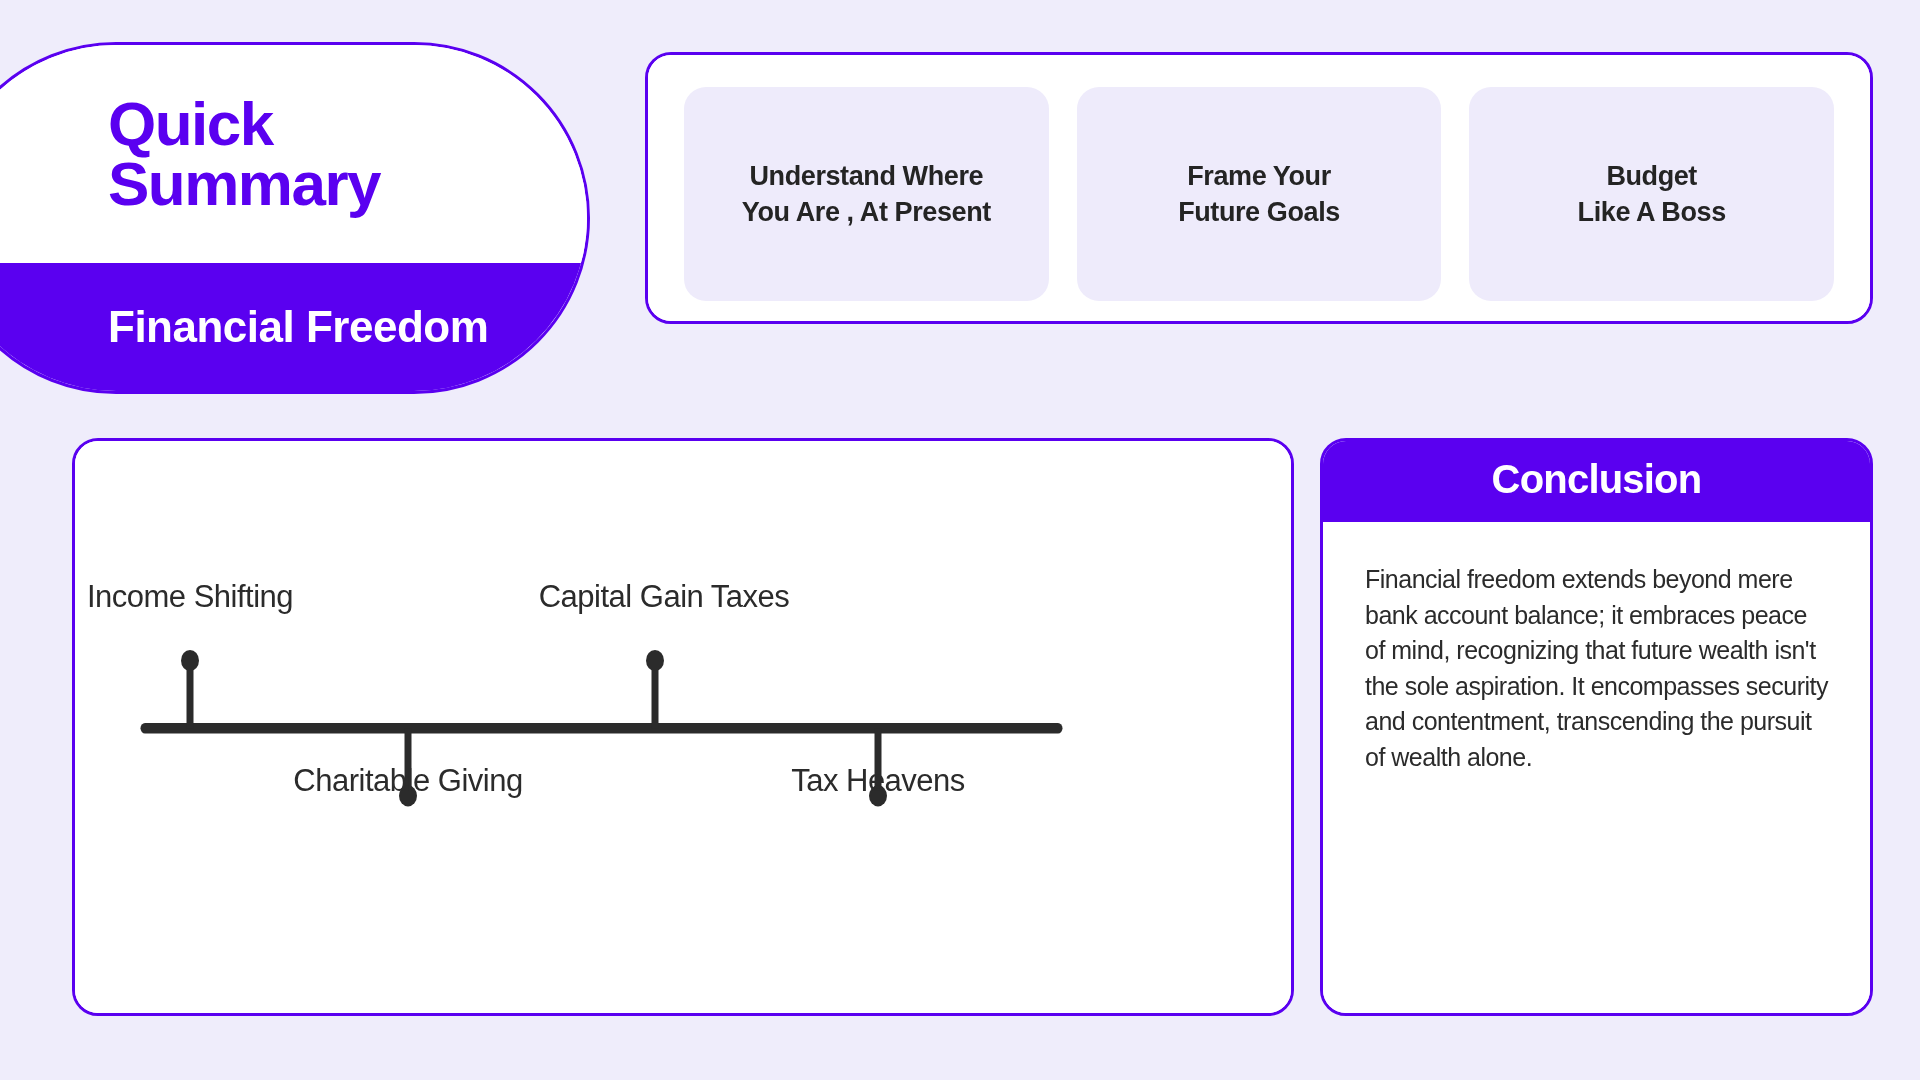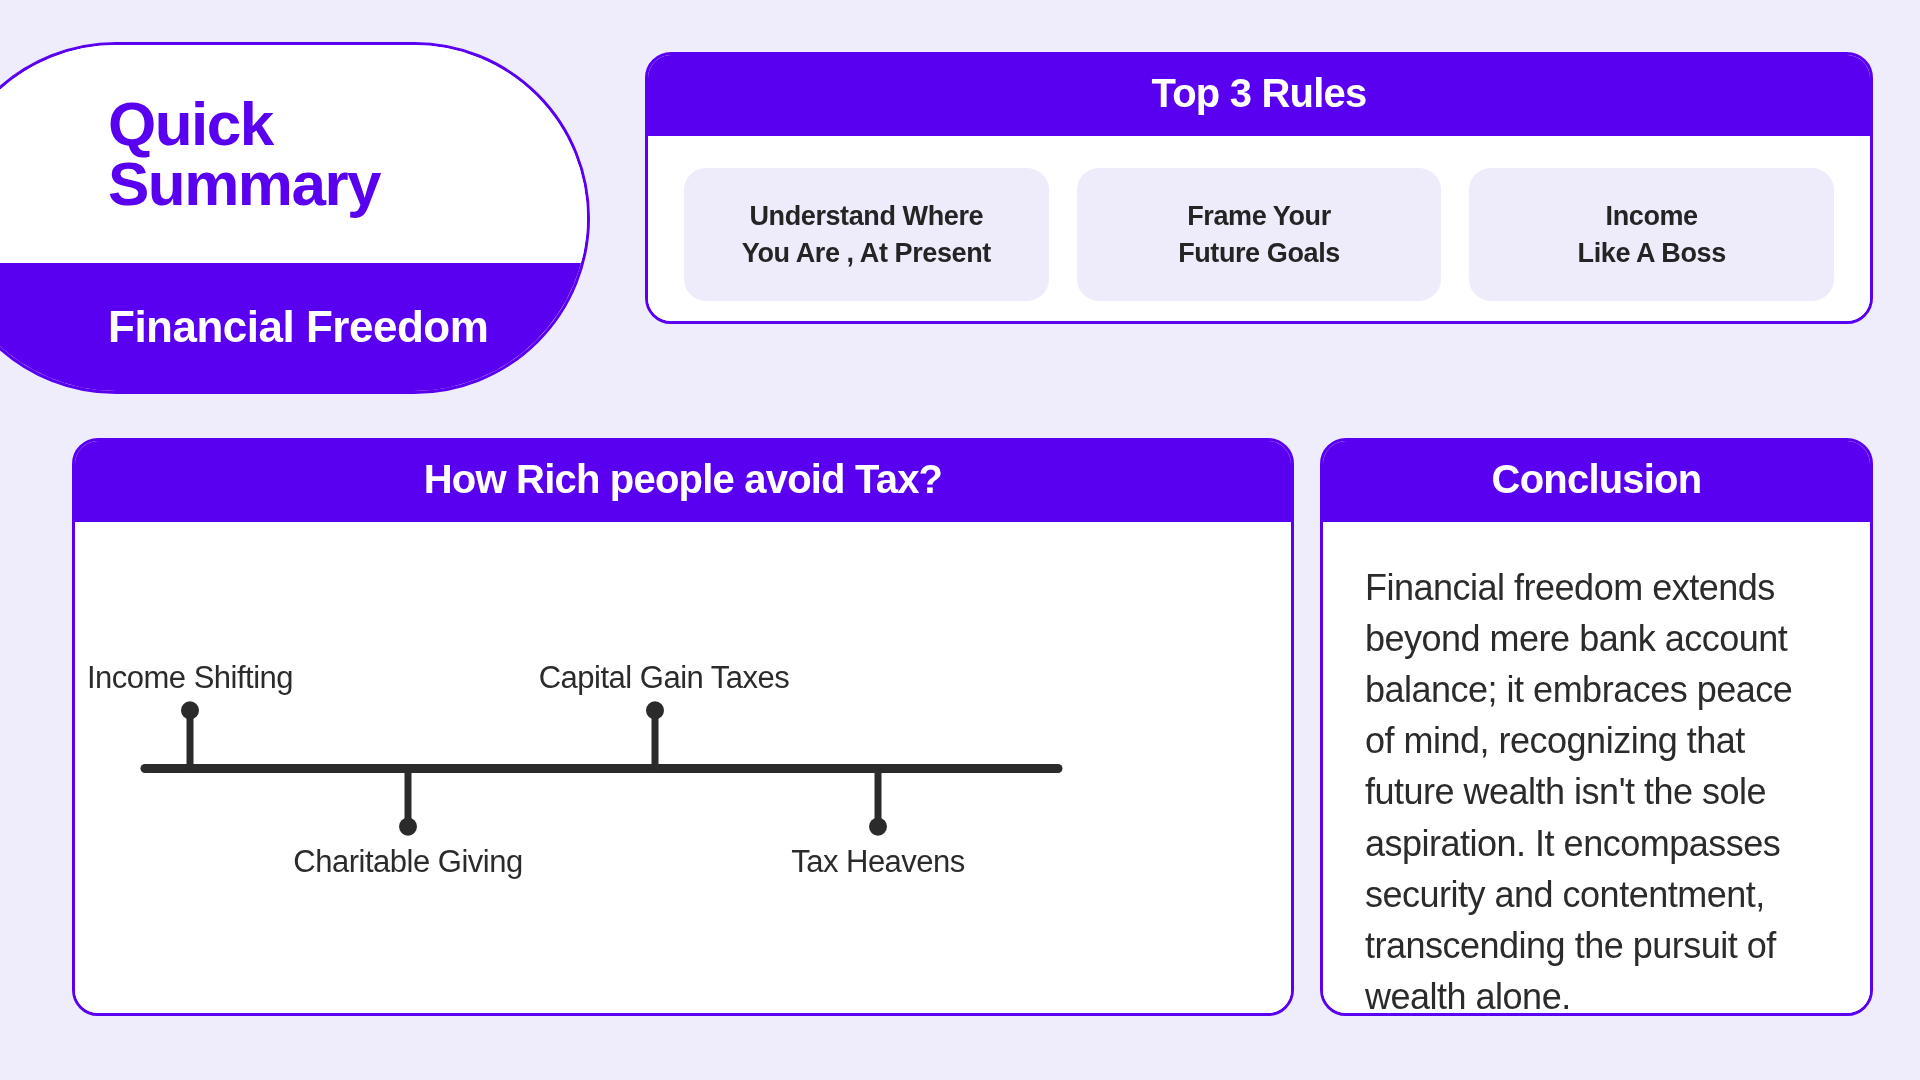--- a/index.html
+++ b/index.html
@@ -145,66 +145,64 @@
   
   #conclusion-card {
     left: 1320px;
     top: 438px;
     width: 553px;
     height: 578px;
   }
   .conclusion-text {
     padding: 40px 42px;
     color: #2b2b2b;
-    font-size: 36px;
+    font-size: 25px;
     line-height: 1.42;
     letter-spacing: -0.5px;
   }
 </style>
 </head>
 <body>
 
 <div class="summary-pill">
   <div class="summary-top">
     <div class="summary-title">Quick</div>
     <div class="summary-title">Summary</div>
   </div>
   <div class="summary-bottom">
     <div class="summary-sub">Financial Freedom</div>
   </div>
 </div>
 
 <div class="card" id="rules-card">
-  <div class="card-header">Top 3 Rules</div>
   <div class="card-body">
     <div class="rules-row">
       <div class="rule-tile">
         <span>
           <span>Understand Where</span><br>
           <span>You Are , At Present</span>
         </span>
       </div>
       <div class="rule-tile">
         <span>
           <span>Frame Your</span><br>
           <span>Future Goals</span>
         </span>
       </div>
       <div class="rule-tile">
         <span>
-          <span>Income</span><br>
+          <span>Budget</span><br>
           <span>Like A Boss</span>
         </span>
       </div>
     </div>
   </div>
 </div>
 
 <div class="card" id="tax-card">
-  <div class="card-header">How Rich people avoid Tax?</div>
   <div class="card-body">
     <div class="timeline">
       <svg width="100%" height="100%" viewBox="0 0 1216 490" preserveAspectRatio="none" id="timeline-svg">
       <line x1="70" y1="246" x2="983" y2="246" stroke="#2b2b2b" stroke-width="9" stroke-linecap="round"></line>
           <line x1="115" y1="246" x2="115" y2="188" stroke="#2b2b2b" stroke-width="7"></line>
           <circle cx="115" cy="188" r="9" fill="#2b2b2b"></circle>
           <line x1="333" y1="246" x2="333" y2="304" stroke="#2b2b2b" stroke-width="7"></line>
           <circle cx="333" cy="304" r="9" fill="#2b2b2b"></circle>
           <line x1="580" y1="246" x2="580" y2="188" stroke="#2b2b2b" stroke-width="7"></line>
           <circle cx="580" cy="188" r="9" fill="#2b2b2b"></circle>

